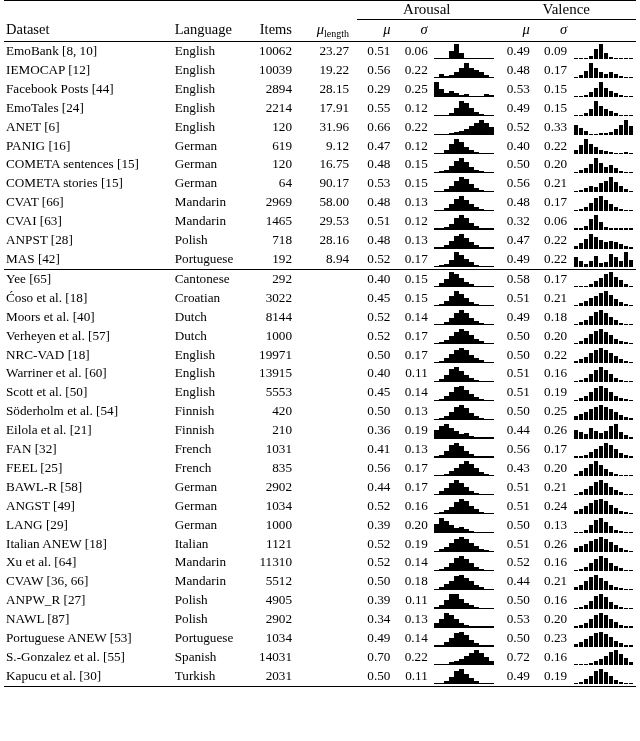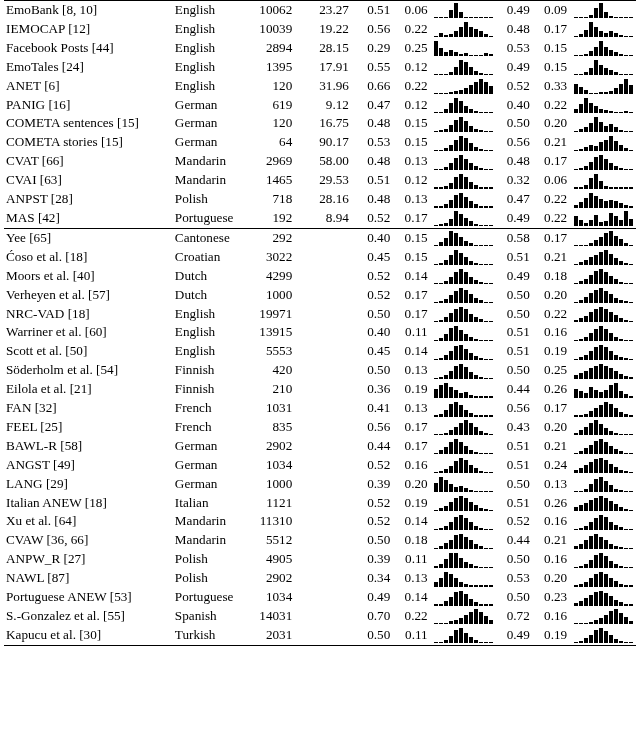--- a/index.html
+++ b/index.html
@@ -110,20 +110,40 @@
   .ital { font-style: italic; }
 </style>
 </head>
 <body>
 
 <div class="page">
 
 
   <table class="tbl">
     <thead>
+      <tr class="grp-head rule-top">
+        <th class="c-dataset"></th>
+        <th class="c-lang"></th>
+        <th class="c-items"></th>
+        <th class="c-mulen"></th>
+        <th colspan="3" class="grp-rule">Arousal</th>
+        <th colspan="3" class="grp-rule">Valence</th>
+      </tr>
+      <tr class="hdr-row">
+        <th class="c-dataset hdr-dataset">Dataset</th>
+        <th class="c-lang hdr-lang">Language</th>
+        <th class="c-items hdr-items">Items</th>
+        <th class="c-mulen hdr-mulen"><span class="ital">μ</span><span class="sub">length</span></th>
+        <th class="c-amu hdr-sym">μ</th>
+        <th class="c-asig hdr-sym">σ</th>
+        <th class="c-ahist"></th>
+        <th class="c-vmu hdr-sym">μ</th>
+        <th class="c-vsig hdr-sym">σ</th>
+        <th class="c-vhist"></th>
+      </tr>
     </thead>
     <tbody id="tbody">
         <tr class="data-row rule-mid">
           <td class="c-dataset"><span class="cite">EmoBank [8, 10]</span></td>
           <td class="c-lang">English</td>
           <td class="c-items num">10062</td>
           <td class="c-mulen num">23.27</td>
           <td class="c-amu num">0.51</td>
           <td class="c-asig num">0.06</td>
           <td class="c-ahist"><span class="hist"><i style="left:0.00px;width:4.40px;height:1.20px"></i><i style="left:5.00px;width:4.40px;height:1.20px"></i><i style="left:10.00px;width:4.40px;height:1.50px"></i><i style="left:15.00px;width:4.40px;height:8.25px"></i><i style="left:20.00px;width:4.40px;height:15.00px"></i><i style="left:25.00px;width:4.40px;height:6.30px"></i><i style="left:30.00px;width:4.40px;height:1.80px"></i><i style="left:35.00px;width:4.40px;height:1.20px"></i><i style="left:40.00px;width:4.40px;height:1.20px"></i><i style="left:45.00px;width:4.40px;height:1.20px"></i><i style="left:50.00px;width:4.40px;height:1.20px"></i><i style="left:55.00px;width:4.40px;height:1.20px"></i></span></td>
@@ -151,21 +171,21 @@
           <td class="c-amu num">0.29</td>
           <td class="c-asig num">0.25</td>
           <td class="c-ahist"><span class="hist"><i style="left:0.00px;width:4.40px;height:15.00px"></i><i style="left:5.00px;width:4.40px;height:8.70px"></i><i style="left:10.00px;width:4.40px;height:3.90px"></i><i style="left:15.00px;width:4.40px;height:6.00px"></i><i style="left:20.00px;width:4.40px;height:4.50px"></i><i style="left:25.00px;width:4.40px;height:2.40px"></i><i style="left:30.00px;width:4.40px;height:3.00px"></i><i style="left:35.00px;width:4.40px;height:1.50px"></i><i style="left:40.00px;width:4.40px;height:1.20px"></i><i style="left:45.00px;width:4.40px;height:1.20px"></i><i style="left:50.00px;width:4.40px;height:3.00px"></i><i style="left:55.00px;width:4.40px;height:2.40px"></i></span></td>
           <td class="c-vmu num">0.53</td>
           <td class="c-vsig num">0.15</td>
           <td class="c-vhist"><span class="hist"><i style="left:0.00px;width:4.40px;height:1.20px"></i><i style="left:5.00px;width:4.40px;height:1.20px"></i><i style="left:10.00px;width:4.40px;height:2.40px"></i><i style="left:15.00px;width:4.40px;height:5.10px"></i><i style="left:20.00px;width:4.40px;height:9.00px"></i><i style="left:25.00px;width:4.40px;height:15.00px"></i><i style="left:30.00px;width:4.40px;height:9.00px"></i><i style="left:35.00px;width:4.40px;height:6.60px"></i><i style="left:40.00px;width:4.40px;height:4.50px"></i><i style="left:45.00px;width:4.40px;height:2.40px"></i><i style="left:50.00px;width:4.40px;height:1.20px"></i><i style="left:55.00px;width:4.40px;height:1.20px"></i></span></td>
         </tr>
         <tr class="data-row">
           <td class="c-dataset"><span class="cite">EmoTales [24]</span></td>
           <td class="c-lang">English</td>
-          <td class="c-items num">1395</td>
+          <td class="c-items num">2214</td>
           <td class="c-mulen num">17.91</td>
           <td class="c-amu num">0.55</td>
           <td class="c-asig num">0.12</td>
           <td class="c-ahist"><span class="hist"><i style="left:0.00px;width:4.40px;height:1.20px"></i><i style="left:5.00px;width:4.40px;height:1.20px"></i><i style="left:10.00px;width:4.40px;height:1.50px"></i><i style="left:15.00px;width:4.40px;height:3.60px"></i><i style="left:20.00px;width:4.40px;height:8.40px"></i><i style="left:25.00px;width:4.40px;height:15.00px"></i><i style="left:30.00px;width:4.40px;height:12.90px"></i><i style="left:35.00px;width:4.40px;height:8.10px"></i><i style="left:40.00px;width:4.40px;height:4.50px"></i><i style="left:45.00px;width:4.40px;height:2.10px"></i><i style="left:50.00px;width:4.40px;height:1.20px"></i><i style="left:55.00px;width:4.40px;height:1.20px"></i></span></td>
           <td class="c-vmu num">0.49</td>
           <td class="c-vsig num">0.15</td>
           <td class="c-vhist"><span class="hist"><i style="left:0.00px;width:4.40px;height:1.20px"></i><i style="left:5.00px;width:4.40px;height:1.20px"></i><i style="left:10.00px;width:4.40px;height:3.00px"></i><i style="left:15.00px;width:4.40px;height:7.20px"></i><i style="left:20.00px;width:4.40px;height:15.00px"></i><i style="left:25.00px;width:4.40px;height:9.90px"></i><i style="left:30.00px;width:4.40px;height:7.50px"></i><i style="left:35.00px;width:4.40px;height:5.40px"></i><i style="left:40.00px;width:4.40px;height:3.00px"></i><i style="left:45.00px;width:4.40px;height:1.50px"></i><i style="left:50.00px;width:4.40px;height:1.20px"></i><i style="left:55.00px;width:4.40px;height:1.20px"></i></span></td>
         </tr>
         <tr class="data-row">
           <td class="c-dataset"><span class="cite">ANET [6]</span></td>
@@ -283,21 +303,21 @@
           <td class="c-amu num">0.45</td>
           <td class="c-asig num">0.15</td>
           <td class="c-ahist"><span class="hist"><i style="left:0.00px;width:4.40px;height:1.20px"></i><i style="left:5.00px;width:4.40px;height:2.40px"></i><i style="left:10.00px;width:4.40px;height:5.10px"></i><i style="left:15.00px;width:4.40px;height:9.90px"></i><i style="left:20.00px;width:4.40px;height:15.00px"></i><i style="left:25.00px;width:4.40px;height:12.00px"></i><i style="left:30.00px;width:4.40px;height:7.80px"></i><i style="left:35.00px;width:4.40px;height:4.50px"></i><i style="left:40.00px;width:4.40px;height:2.40px"></i><i style="left:45.00px;width:4.40px;height:1.20px"></i><i style="left:50.00px;width:4.40px;height:1.20px"></i><i style="left:55.00px;width:4.40px;height:1.20px"></i></span></td>
           <td class="c-vmu num">0.51</td>
           <td class="c-vsig num">0.21</td>
           <td class="c-vhist"><span class="hist"><i style="left:0.00px;width:4.40px;height:1.50px"></i><i style="left:5.00px;width:4.40px;height:3.00px"></i><i style="left:10.00px;width:4.40px;height:5.10px"></i><i style="left:15.00px;width:4.40px;height:7.80px"></i><i style="left:20.00px;width:4.40px;height:10.50px"></i><i style="left:25.00px;width:4.40px;height:12.90px"></i><i style="left:30.00px;width:4.40px;height:15.00px"></i><i style="left:35.00px;width:4.40px;height:10.80px"></i><i style="left:40.00px;width:4.40px;height:7.50px"></i><i style="left:45.00px;width:4.40px;height:4.50px"></i><i style="left:50.00px;width:4.40px;height:2.40px"></i><i style="left:55.00px;width:4.40px;height:1.20px"></i></span></td>
         </tr>
         <tr class="data-row">
           <td class="c-dataset"><span class="cite">Moors et al. [40]</span></td>
           <td class="c-lang">Dutch</td>
-          <td class="c-items num">4299</td>
+          <td class="c-items num">8144</td>
           <td class="c-mulen num"></td>
           <td class="c-amu num">0.52</td>
           <td class="c-asig num">0.14</td>
           <td class="c-ahist"><span class="hist"><i style="left:0.00px;width:4.40px;height:1.20px"></i><i style="left:5.00px;width:4.40px;height:1.50px"></i><i style="left:10.00px;width:4.40px;height:3.30px"></i><i style="left:15.00px;width:4.40px;height:7.20px"></i><i style="left:20.00px;width:4.40px;height:12.60px"></i><i style="left:25.00px;width:4.40px;height:15.00px"></i><i style="left:30.00px;width:4.40px;height:11.70px"></i><i style="left:35.00px;width:4.40px;height:7.20px"></i><i style="left:40.00px;width:4.40px;height:3.90px"></i><i style="left:45.00px;width:4.40px;height:1.95px"></i><i style="left:50.00px;width:4.40px;height:1.20px"></i><i style="left:55.00px;width:4.40px;height:1.20px"></i></span></td>
           <td class="c-vmu num">0.49</td>
           <td class="c-vsig num">0.18</td>
           <td class="c-vhist"><span class="hist"><i style="left:0.00px;width:4.40px;height:1.20px"></i><i style="left:5.00px;width:4.40px;height:2.70px"></i><i style="left:10.00px;width:4.40px;height:5.10px"></i><i style="left:15.00px;width:4.40px;height:8.70px"></i><i style="left:20.00px;width:4.40px;height:12.90px"></i><i style="left:25.00px;width:4.40px;height:15.00px"></i><i style="left:30.00px;width:4.40px;height:12.00px"></i><i style="left:35.00px;width:4.40px;height:8.10px"></i><i style="left:40.00px;width:4.40px;height:4.80px"></i><i style="left:45.00px;width:4.40px;height:2.55px"></i><i style="left:50.00px;width:4.40px;height:1.35px"></i><i style="left:55.00px;width:4.40px;height:1.20px"></i></span></td>
         </tr>
         <tr class="data-row">
           <td class="c-dataset"><span class="cite">Verheyen et al. [57]</span></td>

